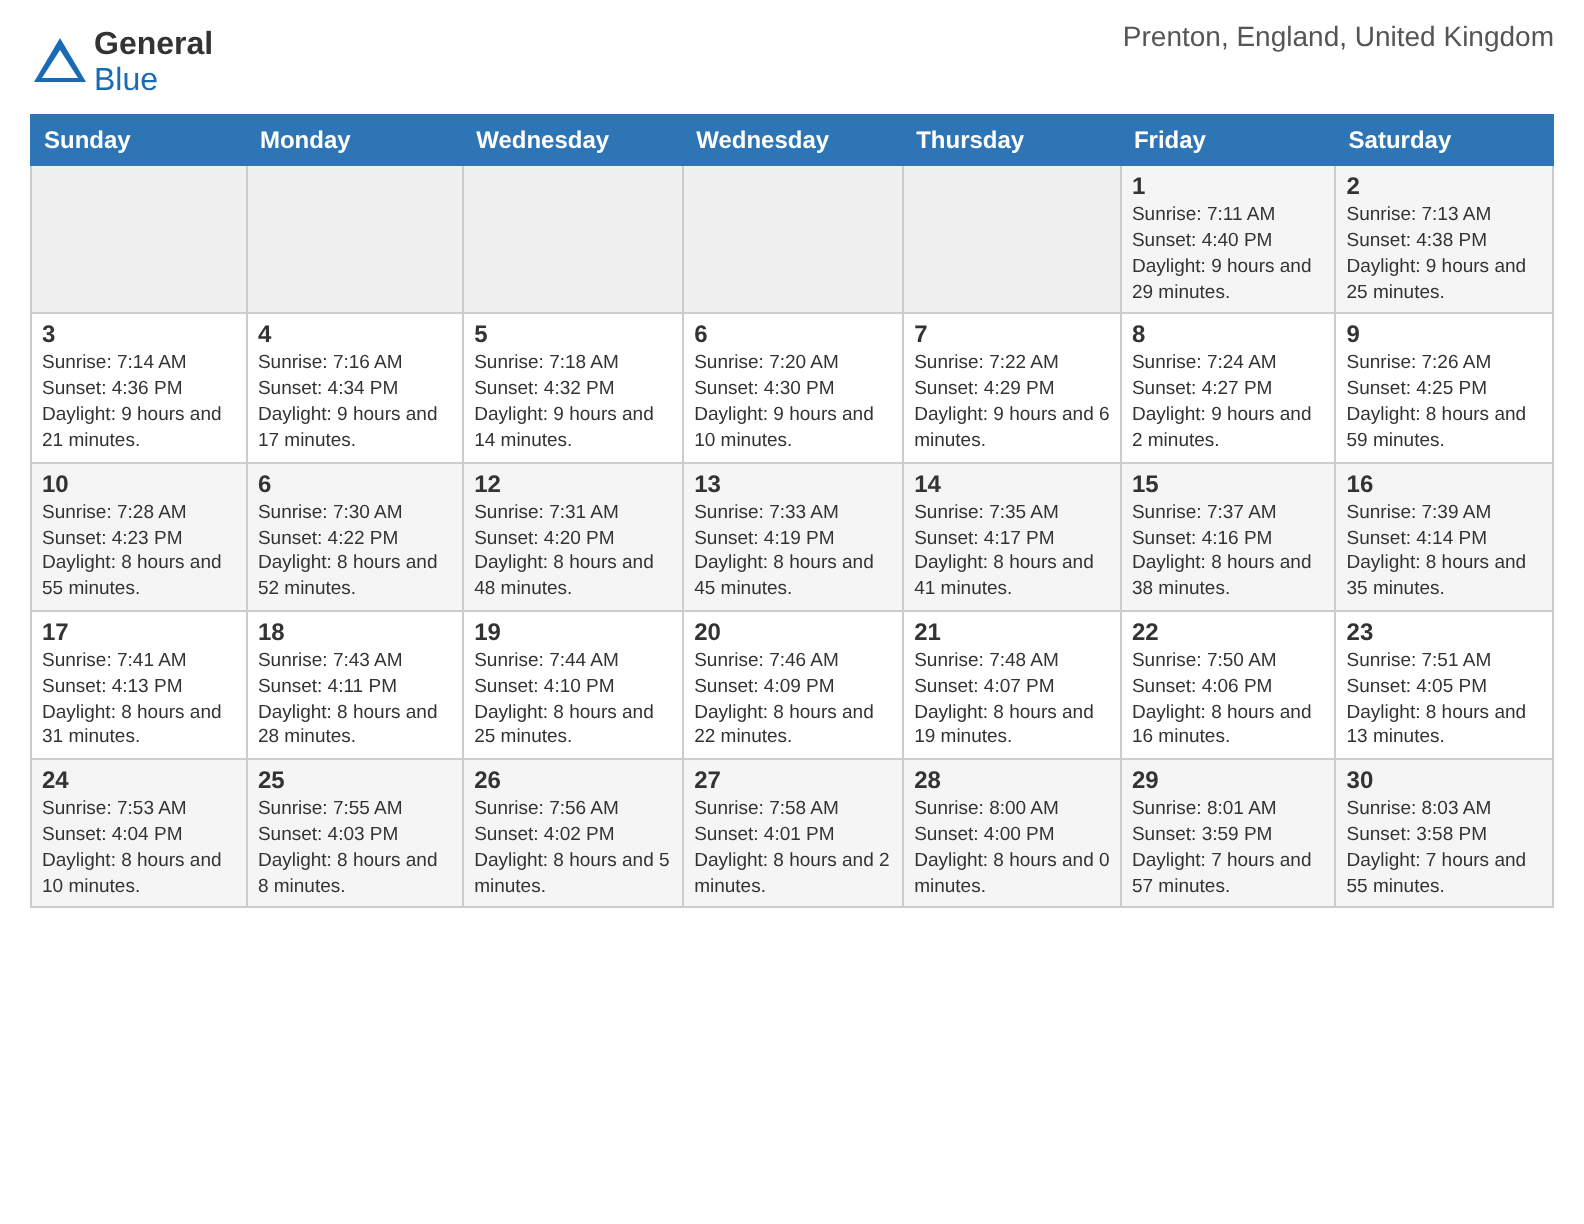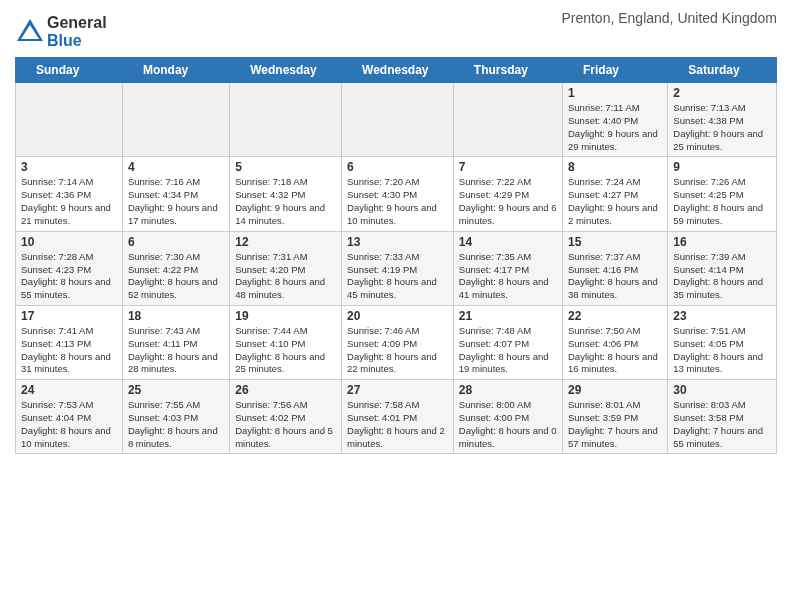--- a/index.html
+++ b/index.html
@@ -31,21 +31,21 @@
       flex-direction: column;
       line-height: 1.1;
     }
     .logo-general {
       font-size: 16px;
       font-weight: bold;
       color: #333;
     }
     .logo-blue {
       font-size: 16px;
-      font-weight: bold;
+      font-weight: normal;
       color: #1a6bb5;
     }
     .logo-icon {
       width: 30px;
       height: 30px;
       margin-right: 2px;
     }
     .title-block {
       text-align: right;
     }
@@ -59,21 +59,21 @@
       color: #555;
     }
     .calendar {
       width: 100%;
       border-collapse: collapse;
     }
     .calendar th {
       background-color: #2e75b6;
       color: white;
       text-align: left;
-      padding: 5px 20px;
+      padding: 5px 6px;
       font-size: 12px;
       font-weight: bold;
       border: 1px solid #2e75b6;
       margin-top: 20px;
     }
     .calendar td {
       vertical-align: top;
       padding: 3px 5px;
       border: 1px solid #ccc;
       width: 113px;

